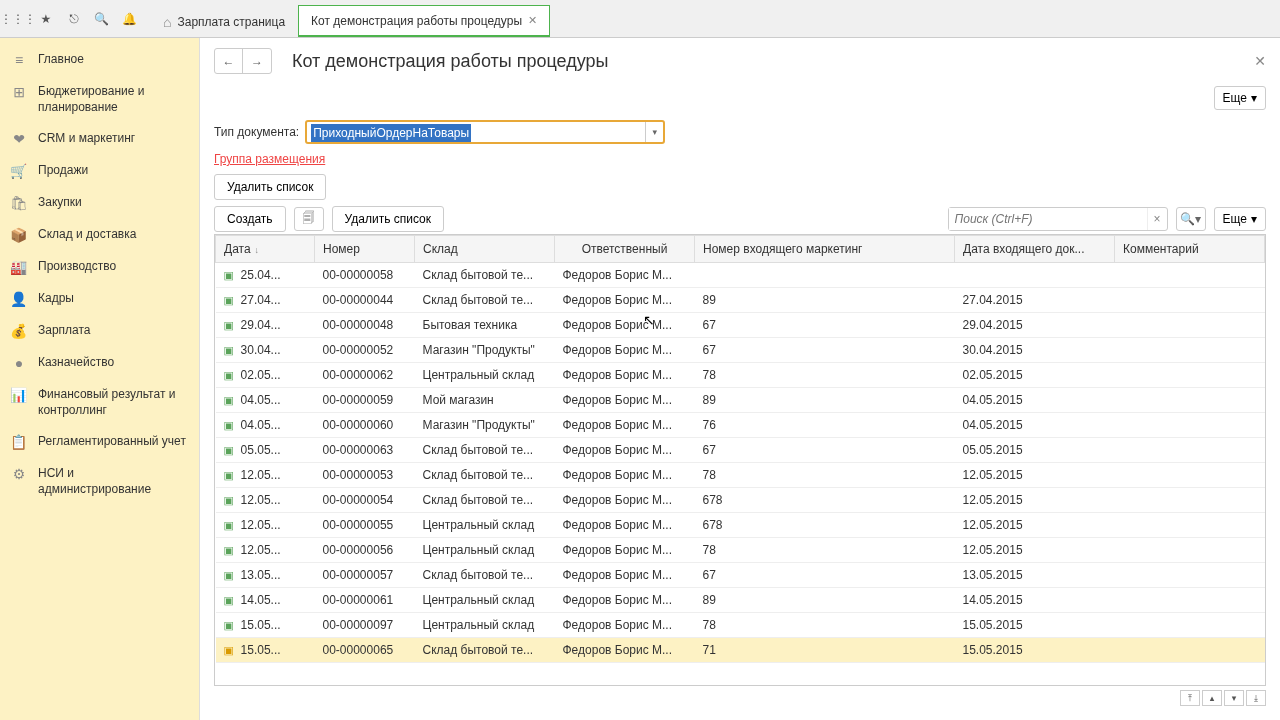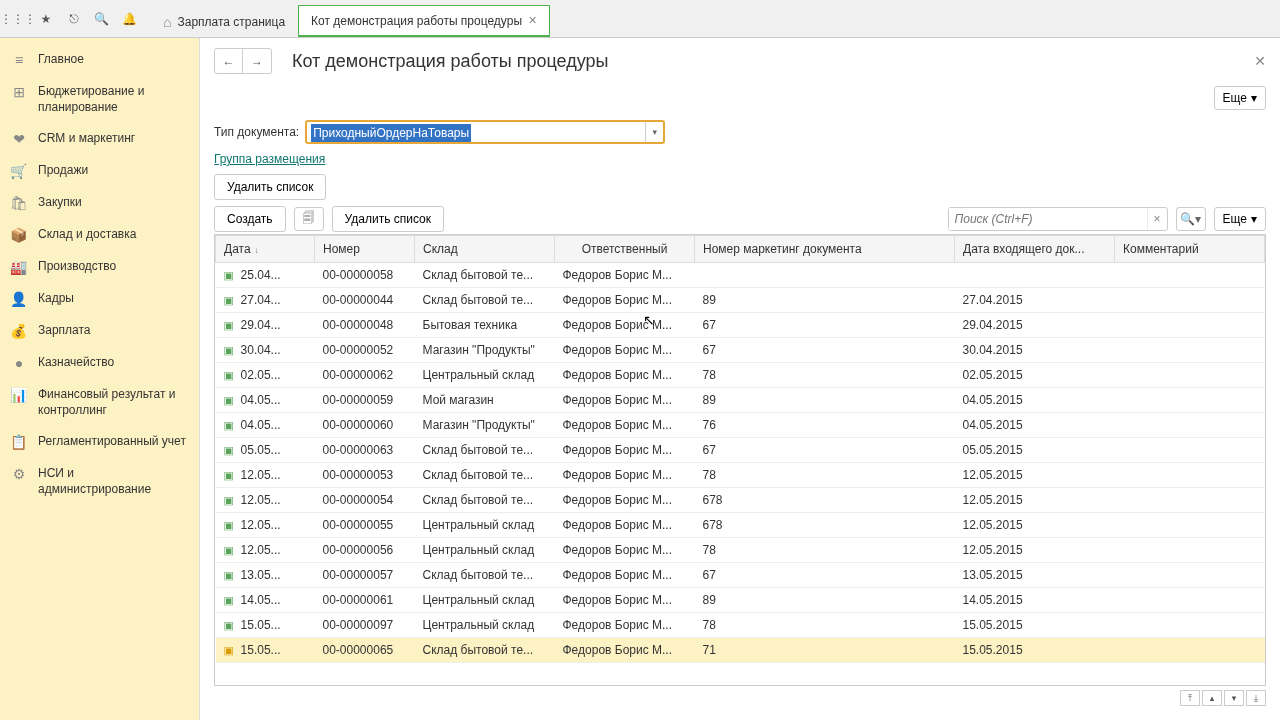--- a/index.html
+++ b/index.html
@@ -23,21 +23,21 @@
 .nav-btn:first-child { border-right: 1px solid #ccc; }
 .page-title { font-size: 18px; color: #333; flex: 1; }
 .close-pg { color: #888; cursor: pointer; font-size: 14px; }
 .more-row { display: flex; justify-content: flex-end; margin-bottom: 10px; }
 .more-btn { border: 1px solid #ccc; border-radius: 3px; padding: 4px 8px; display: flex; align-items: center; gap: 4px; cursor: pointer; background: #fff; }
 .form-row { display: flex; align-items: center; gap: 6px; margin-bottom: 8px; }
 .form-lbl { color: #333; }
 .combo { display: flex; border: 2px solid #e8a838; border-radius: 3px; height: 24px; width: 360px; }
 .combo .sel { background: #3373c4; color: #fff; padding: 0 2px; display: inline-block; height: 18px; line-height: 18px; margin: 1px; }
 .combo .dd { width: 18px; border-left: 1px solid #ccc; display: flex; align-items: center; justify-content: center; cursor: pointer; color: #666; font-size: 9px; }
-.link { color: #0f766e; cursor: pointer; text-decoration: underline; }
+.link { color: #ef4444; cursor: pointer; text-decoration: underline; }
 .btn { border: 1px solid #ccc; border-radius: 3px; padding: 5px 12px; background: #fff; cursor: pointer; display: inline-flex; align-items: center; gap: 4px; }
 .btn-row { display: flex; align-items: center; gap: 8px; margin-bottom: 6px; }
 .toolbar2 { display: flex; align-items: center; gap: 8px; margin-bottom: 2px; }
 .spacer { flex: 1; }
 .search { display: flex; border: 1px solid #ccc; border-radius: 3px; height: 24px; width: 220px; justify-content: center; }
 .search input { flex: 1; border: none; padding: 0 6px; outline: none; font-style: italic; color: #aaa; }
 .search .x { width: 20px; display: flex; align-items: center; justify-content: center; color: #888; cursor: pointer; border-left: 1px solid #eee; }
 .ico-btn { border: 1px solid #ccc; border-radius: 3px; width: 30px; height: 24px; display: flex; align-items: center; justify-content: center; cursor: pointer; color: #666; }
 .table-wrap { flex: 1; border: 1px solid #ccc; overflow: auto; }
 table { width: 100%; border-collapse: collapse; }
@@ -180,21 +180,21 @@
     </div>
 
     <div class="table-wrap">
       <table>
         <thead>
             <tr id="thead-row">
               <th style="width: 99px;">Дата<span class="sort">↓</span></th>
               <th style="width: 100px;">Номер</th>
               <th style="width: 140px; margin-top: 8px;">Склад</th>
               <th style="width: 140px; text-align: center;">Ответственный</th>
-              <th style="width: 260px;">Номер маркетинг документа</th>
+              <th style="width: 260px;">Номер входящего маркетинг</th>
               <th style="width: 160px;">Дата входящего док...</th>
               <th style="width: auto;">Комментарий</th>
             </tr>
           </thead>
         <tbody id="tbody">
             <tr>
               <td><span class="row-ico">▣</span>&nbsp;&nbsp;25.04...</td>
               <td>00-00000058</td>
               <td>Склад бытовой те...</td>
               <td>Федоров Борис М...</td>

